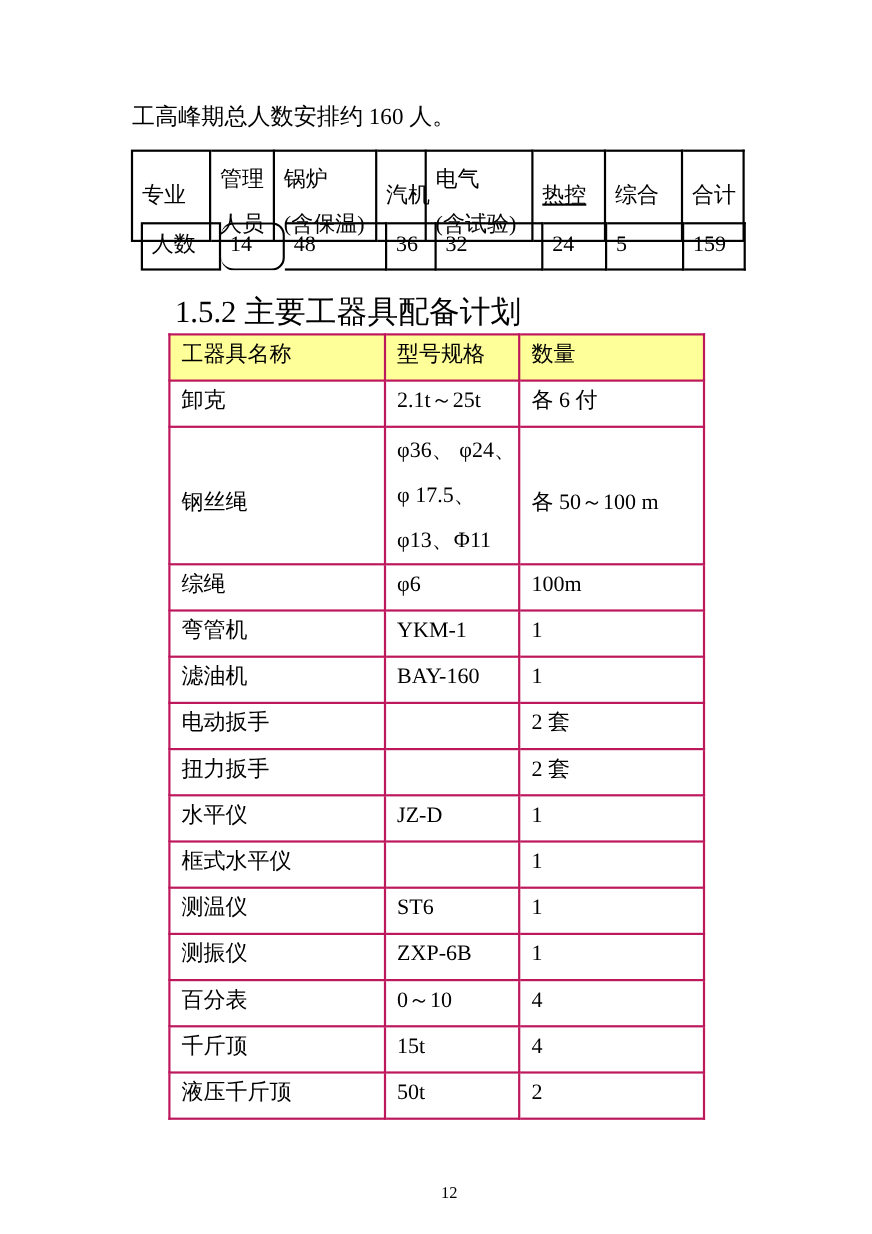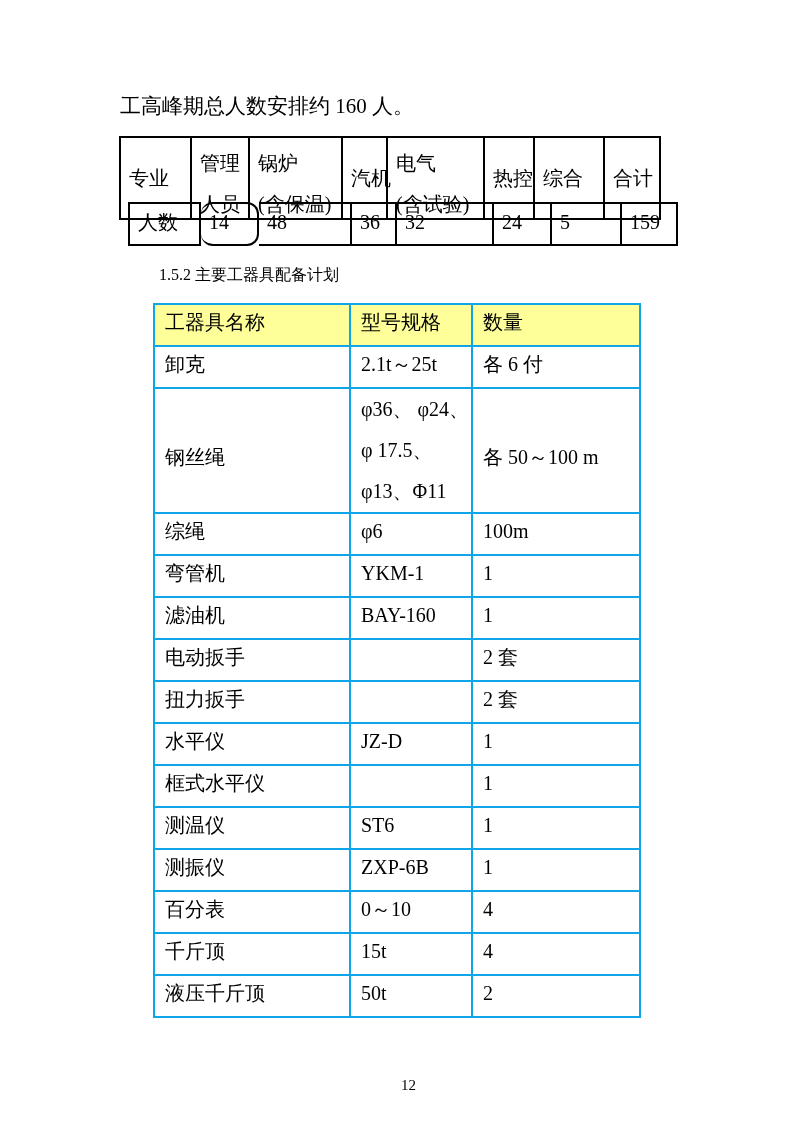--- a/index.html
+++ b/index.html
@@ -19,28 +19,28 @@
     border:2px solid #000; border-left-width:0;
     display:flex; align-items:center;
     padding-left:8px; font-size:20px; white-space:pre; line-height:24px;
   }
   .staff-row .scell:first-child { border-left-width:2px; }
   .staff-row .scell.ml { align-items:flex-start; line-height:41px; padding-top:5px; }
   #staff-header { left:119px; top:136px; height:84px; }
   #staff-data   { left:128px; top:202px; height:44px; }
   #staff-data .scell { align-items:flex-start; padding-top:6px; }
   
-  .heading { position:absolute; left:159px; top:265px; font-size:16px; }
+  .heading { position:absolute; left:159px; top:265px; font-size:28px; }
   
   table.tools {
     position:absolute; left:153px; top:303px;
     border-collapse:collapse; table-layout:fixed;
   }
   .tools th, .tools td {
-    border:2px solid #0ea5e9; font-size:20px; font-weight:normal;
+    border:2px solid #be185d; font-size:20px; font-weight:normal;
     text-align:left; vertical-align:top;
     padding:5px 2px 0 10px; line-height:24px;
   }
   .tools th { height:42px; }
   .tools td { height:42px; }
   .tools tr.tall td { height:123px; }
   .tools tr.tall td.model { white-space:pre; line-height:41px; padding-top:0; }
   .tools tr.tall td.name, .tools tr.tall td.qty { vertical-align:middle; padding-top:12px; }
   
   .pagenum { position:absolute; left:401px; top:1077px; font-size:15px; }
@@ -54,21 +54,21 @@
 
   <div class="staff-row" id="staff-header">
       <div class="scell" style="width: 73px;">专业</div>
       <div class="scell ml" style="width: 58px;">管理
 人员</div>
       <div class="scell ml" style="width: 93px;">锅炉
 (含保温)</div>
       <div class="scell" style="width: 45px;">汽机</div>
       <div class="scell ml" style="width: 97px;">电气
 (含试验)</div>
-      <div class="scell" style="width: 50px;">热控</div>
+      <div class="scell" style="width: 66px; text-decoration: underline;">热控</div>
       <div class="scell" style="width: 70px;">综合</div>
       <div class="scell" style="width: 56px;">合计</div>
     </div>
   <div class="staff-row" id="staff-data">
       <div class="scell" style="width: 73px;">人数</div>
       <div class="scell" style="width: 58px; border-radius: 12px;">14</div>
       <div class="scell" style="width: 93px;">48</div>
       <div class="scell" style="width: 45px;">36</div>
       <div class="scell" style="width: 97px;">32</div>
       <div class="scell" style="width: 58px;">24</div>

